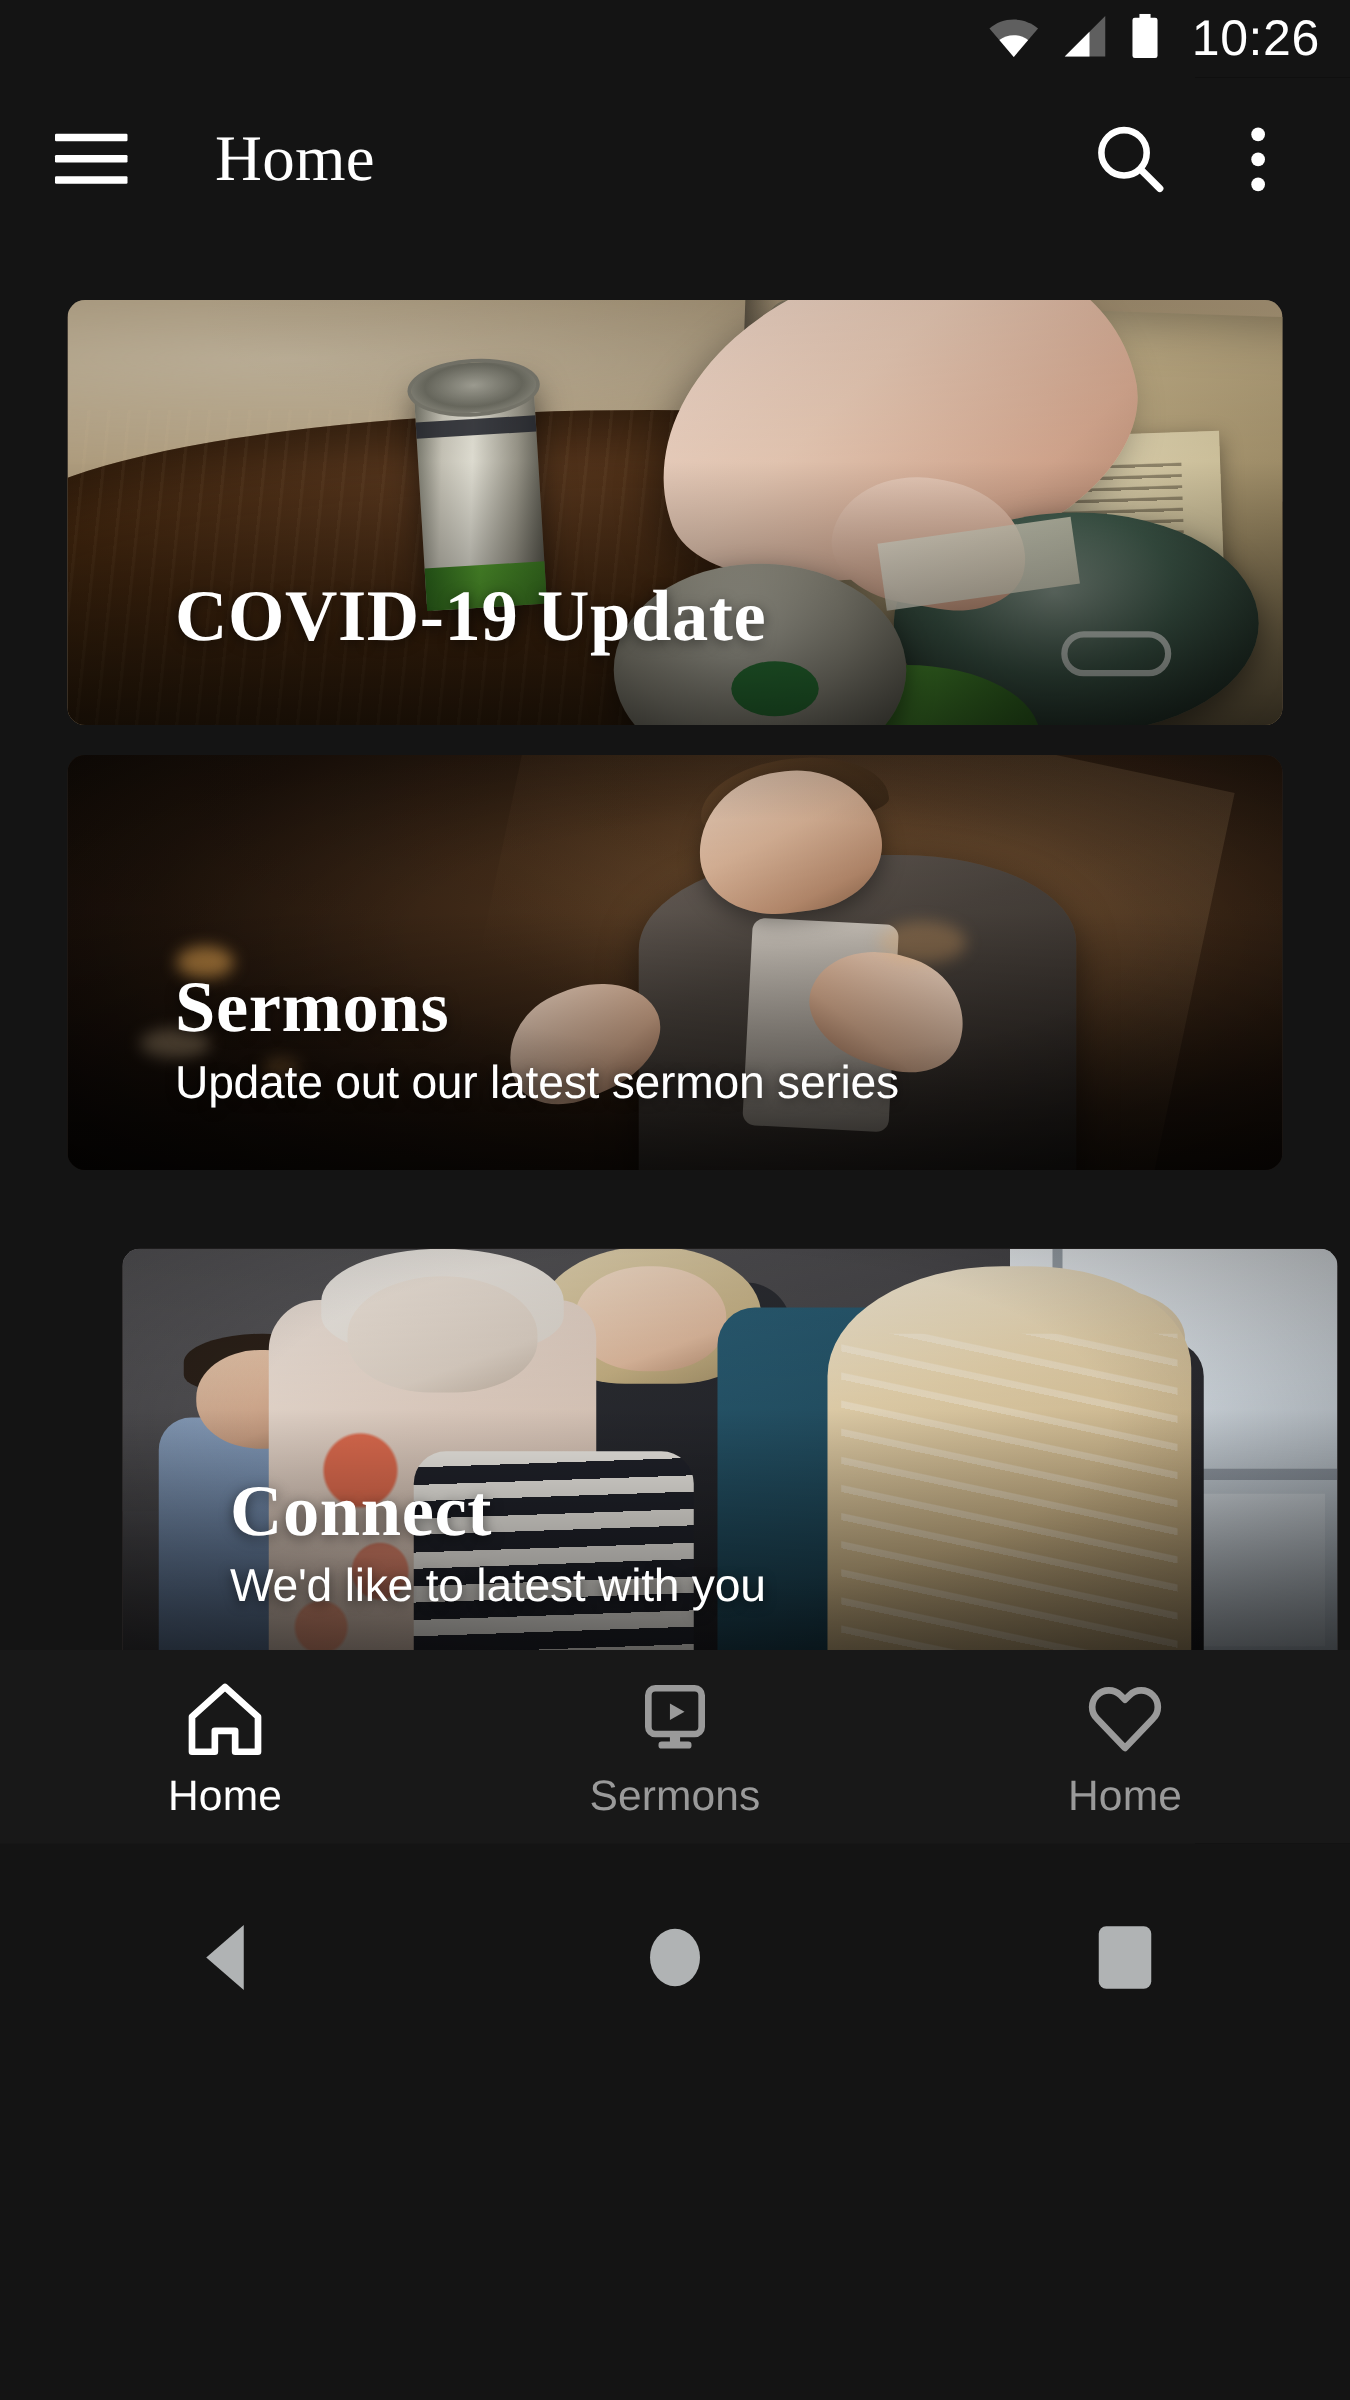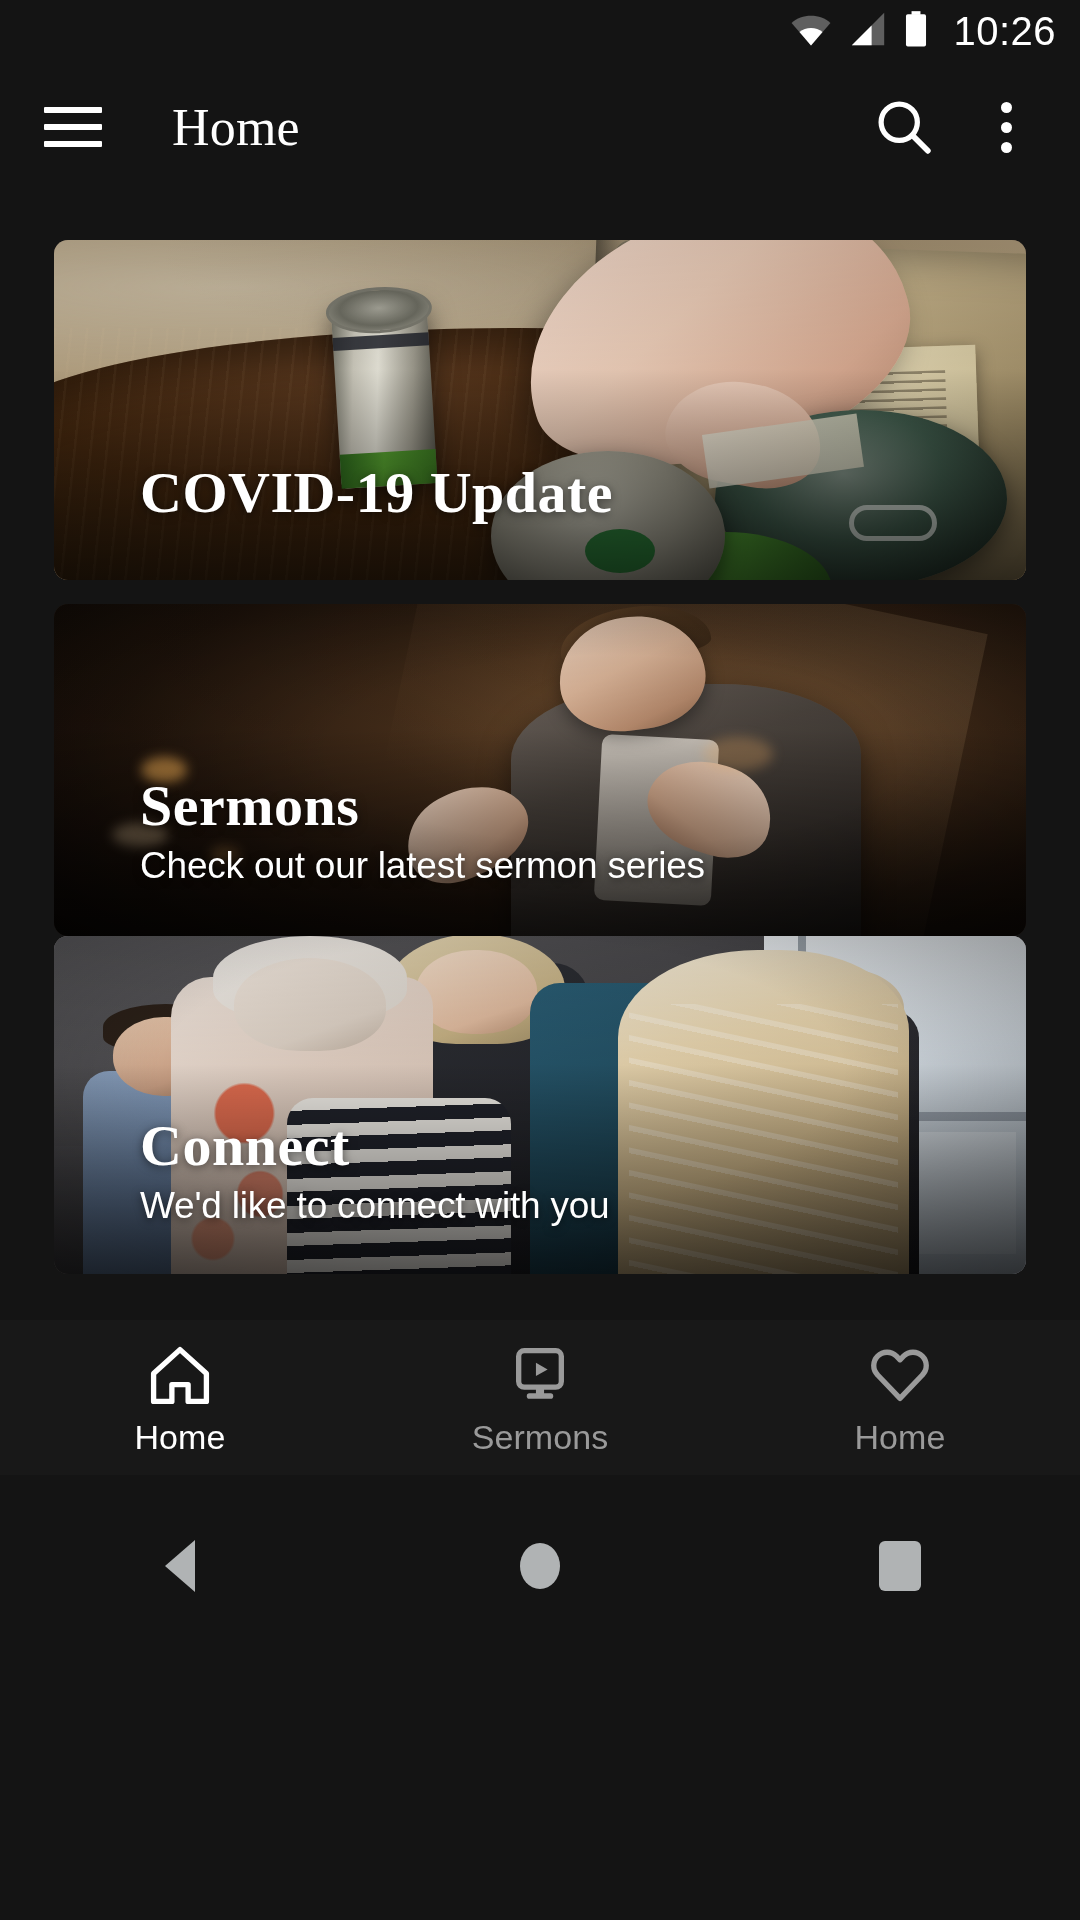--- a/index.html
+++ b/index.html
@@ -33,21 +33,21 @@
   .dots i { width:11px; height:11px; background:#fff; border-radius:50%; display:block; }
 
   
   .content { position:absolute; top:192px; left:0; width:1080px; height:1128px;
              background:#141414; }
 
   .card { position:absolute; left:54px; width:972px; border-radius:14px;
           overflow:hidden; cursor:pointer; background:#2a2320; }
   .card.c1 { top:48px;  height:340px; }
   .card.c2 { top:412px; height:332px; }
-  .card.c3 { top:744px; height:338px; }
+  .card.c3 { top:807px; height:338px;margin-left:44px; }
 
   .card-art { position:absolute; inset:0; overflow:hidden; }
   .card-shade { position:absolute; inset:0;
     background:linear-gradient(to bottom, rgba(0,0,0,0.12) 0%, rgba(0,0,0,0.05) 38%,
                 rgba(0,0,0,0.34) 70%, rgba(0,0,0,0.6) 100%); }
   .card-text { position:absolute; left:86px; right:40px; bottom:0; }
   .card-title { color:#fff; font-family:"Liberation Serif", serif; font-weight:700;
                 font-size:58px; line-height:1.02; letter-spacing:0.5px;
                 text-shadow:0 2px 10px rgba(0,0,0,0.55); }
   .card-sub { color:#fff; font-family:"Liberation Sans", sans-serif; font-weight:400;
@@ -330,21 +330,21 @@
         <div class="hand-r"></div>
         <div class="bokeh b1"></div>
           <div class="bokeh b2"></div>
         <div class="bokeh b3"></div>
           <div class="bokeh b4"></div>
         <div class="vign"></div>
       </div>
       <div class="card-shade"></div>
       <div class="card-text">
         <div class="card-title">Sermons</div>
-        <div class="card-sub">Check out our latest sermon series</div>
+        <div class="card-sub">Update out our latest sermon series</div>
       </div>
     </div>
 
     <div class="card c3">
       <div class="card-art art3">
         <div class="wall3"></div>
         <div class="win">
             <div class="mullion"></div>
             <div class="sill"></div>
             <div class="panel"></div>
@@ -370,21 +370,21 @@
         <div class="p stripe"></div>
         <div class="p purple"></div>
         <div class="p blonde">
             <div class="wave"></div>
           </div>
         <div class="vign3"></div>
       </div>
       <div class="card-shade"></div>
       <div class="card-text">
         <div class="card-title">Connect</div>
-        <div class="card-sub">We'd like to connect with you</div>
+        <div class="card-sub">We'd like to latest with you</div>
       </div>
     </div>
 
   </div>
 
   <div class="tabbar">
 
     <div class="tab active">
       <div class="ticon">
         <svg width="66" height="66" viewBox="0 0 26 26">

